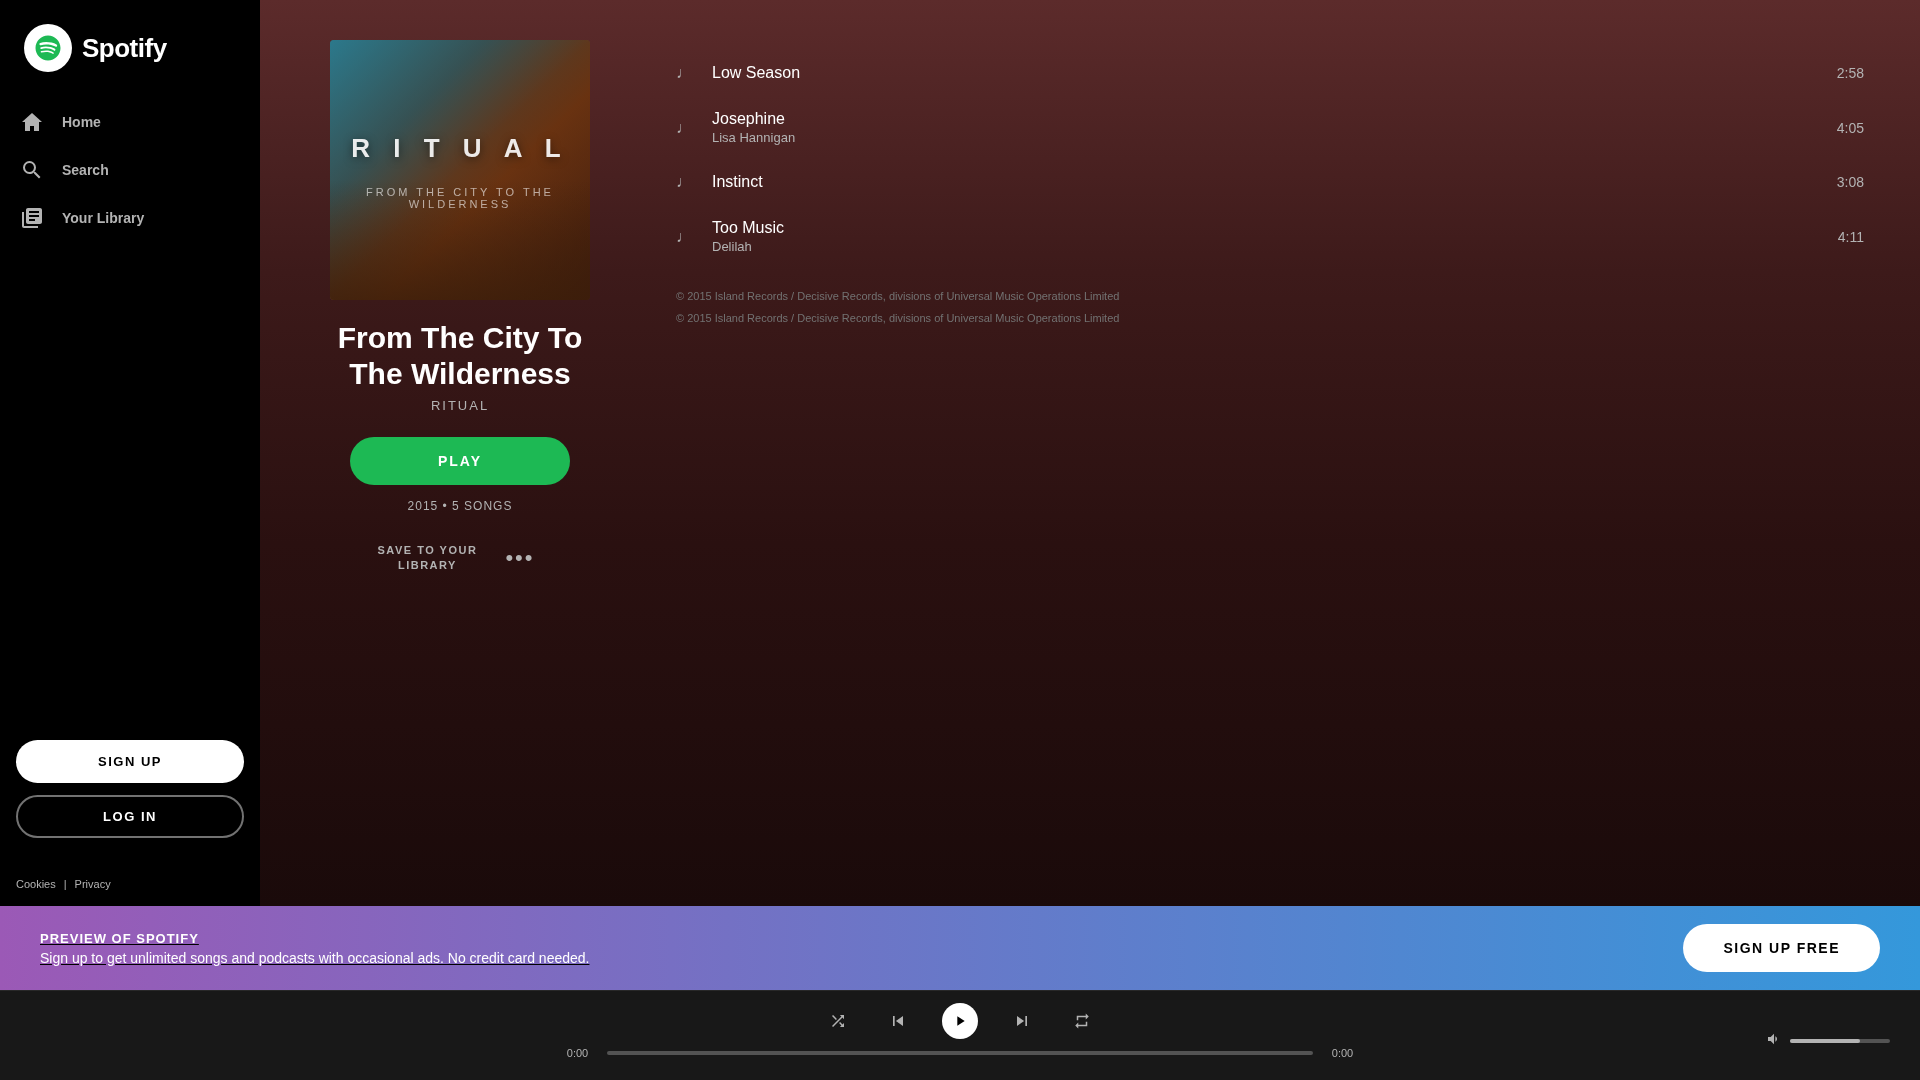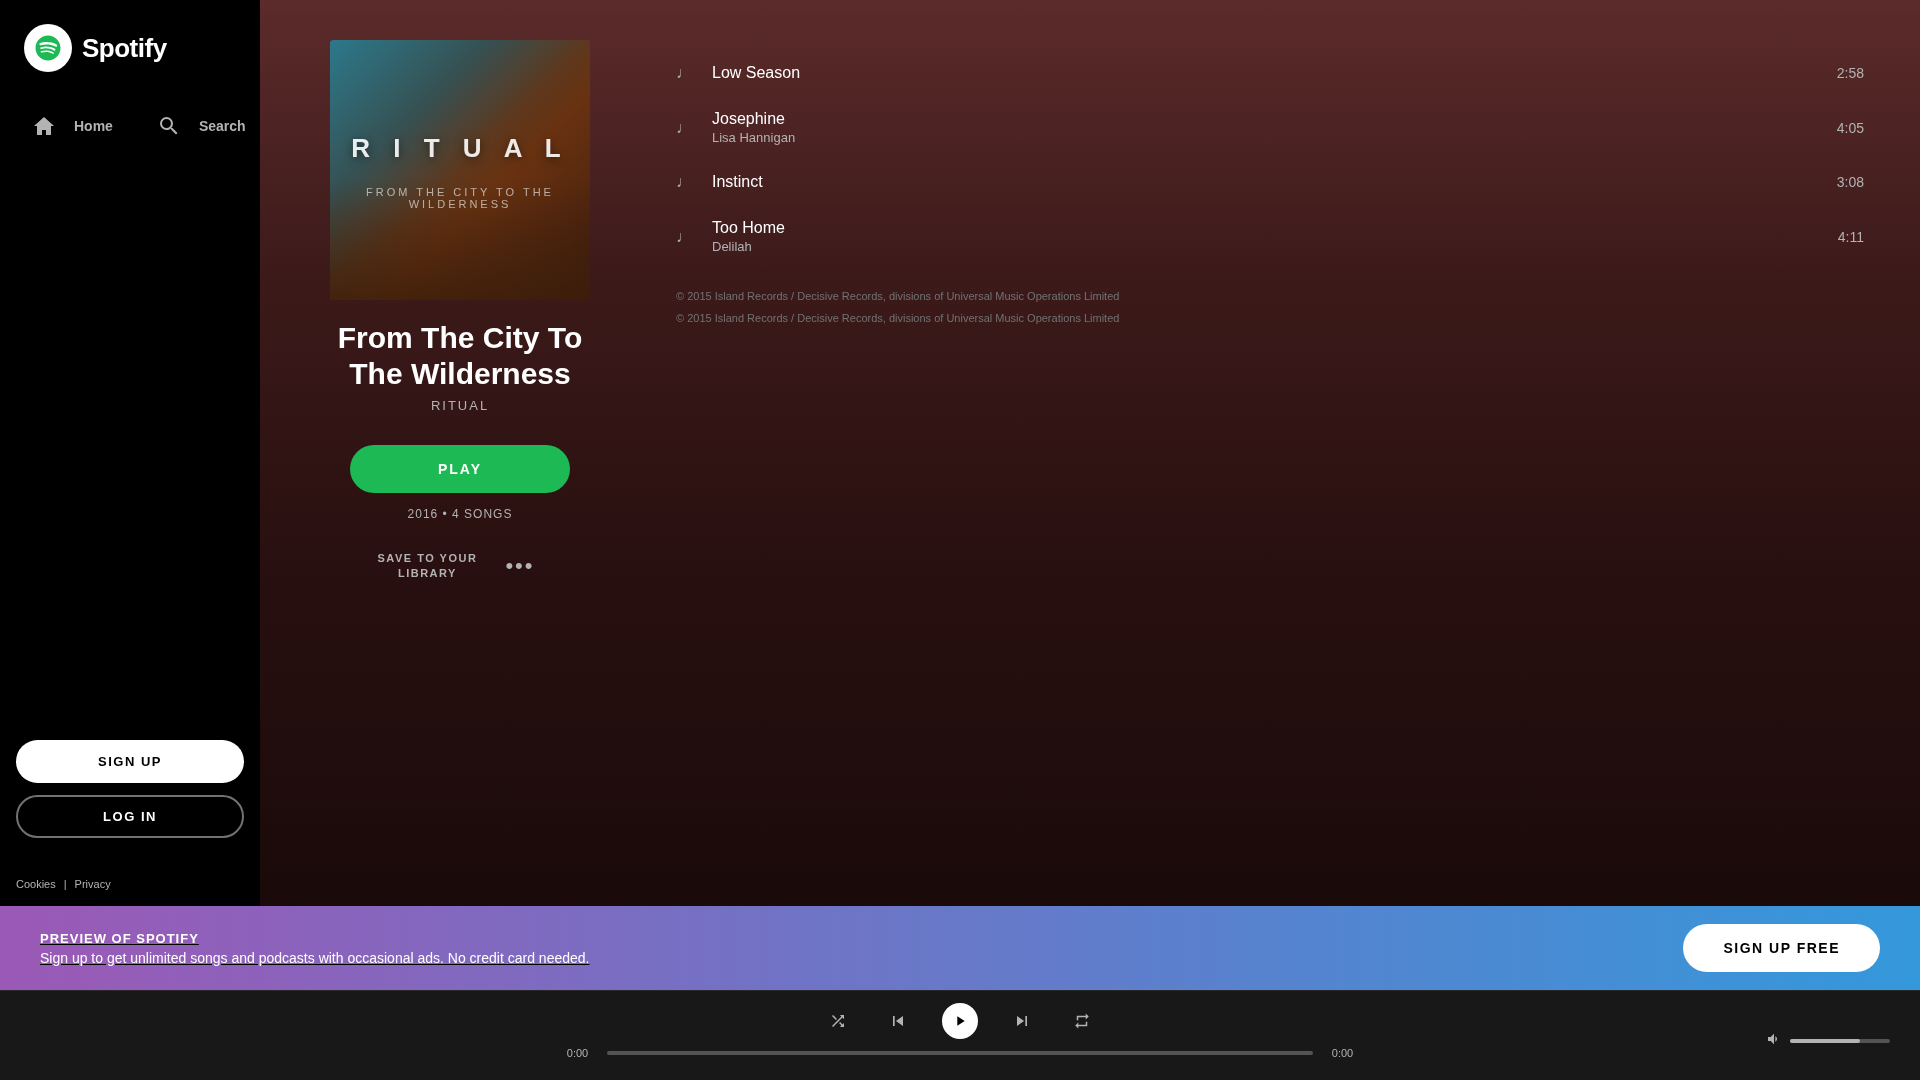--- a/index.html
+++ b/index.html
@@ -33,23 +33,23 @@
     }
     .spotify-logo-circle svg { width: 30px; height: 30px; }
     .spotify-wordmark {
       color: #fff;
       font-size: 26px;
       font-weight: 700;
       letter-spacing: -0.5px;
     }
     .sidebar-nav {
       display: flex;
-      flex-direction: row;
-      gap: 12px;
-      padding: 0 16px;
+      flex-direction: column;
+      gap: 4px;
+      padding: 0 4px;
     }
     .nav-item {
       display: flex;
       align-items: center;
       gap: 18px;
       padding: 10px 16px;
       border-radius: 4px;
       cursor: pointer;
       color: #b3b3b3;
       font-size: 14px;
@@ -171,21 +171,21 @@
       background: #1db954;
       color: #fff;
       border: none;
       border-radius: 50px;
       padding: 16px 60px;
       font-size: 14px;
       font-weight: 700;
       letter-spacing: 2px;
       cursor: pointer;
       text-transform: uppercase;
-      margin-top: 32px;
+      margin-top: 24px;
       width: 220px;
     }
     .album-meta {
       color: #b3b3b3;
       font-size: 12px;
       margin-top: 14px;
       letter-spacing: 1px;
     }
     .album-actions {
       display: flex;
@@ -446,21 +446,21 @@
           <div class="cover-overlay"></div>
           <div style="position:relative; z-index:1; text-align:center;">
             <div class="album-cover-text">R I T U A L</div>
             <div class="album-cover-subtitle">FROM THE CITY TO THE WILDERNESS</div>
           </div>
           <div class="cover-mountains"></div>
         </div>
         <h1 class="album-title">From The City To<br>The Wilderness</h1>
         <p class="album-artist">RITUAL</p>
         <button class="btn-play">PLAY</button>
-        <p class="album-meta">2016 • 4 SONGS</p>
+        <p class="album-meta">2015 • 5 SONGS</p>
         <div class="album-actions">
           <div class="save-library" style="white-space:pre-line;">SAVE TO YOUR
 LIBRARY</div>
           <div class="more-btn">•••</div>
         </div>
       </div>
 
       <div class="track-list">
 
         <div class="track-item">
@@ -484,21 +484,21 @@
           <span class="track-note-icon">♩</span>
           <div class="track-info">
             <div class="track-name">Instinct</div>
           </div>
           <div class="track-duration">3:08</div>
         </div>
 
         <div class="track-item">
           <span class="track-note-icon">♩</span>
           <div class="track-info">
-            <div class="track-name">Too Home</div>
+            <div class="track-name">Too Music</div>
             <div class="track-artist">Delilah</div>
           </div>
           <div class="track-duration">4:11</div>
         </div>
 
         <div class="copyright-section">
           <div>© 2015 Island Records / Decisive Records, divisions of Universal Music Operations Limited</div>
           <div style="margin-top:4px;">© 2015 Island Records / Decisive Records, divisions of Universal Music Operations Limited</div>
         </div>
 

